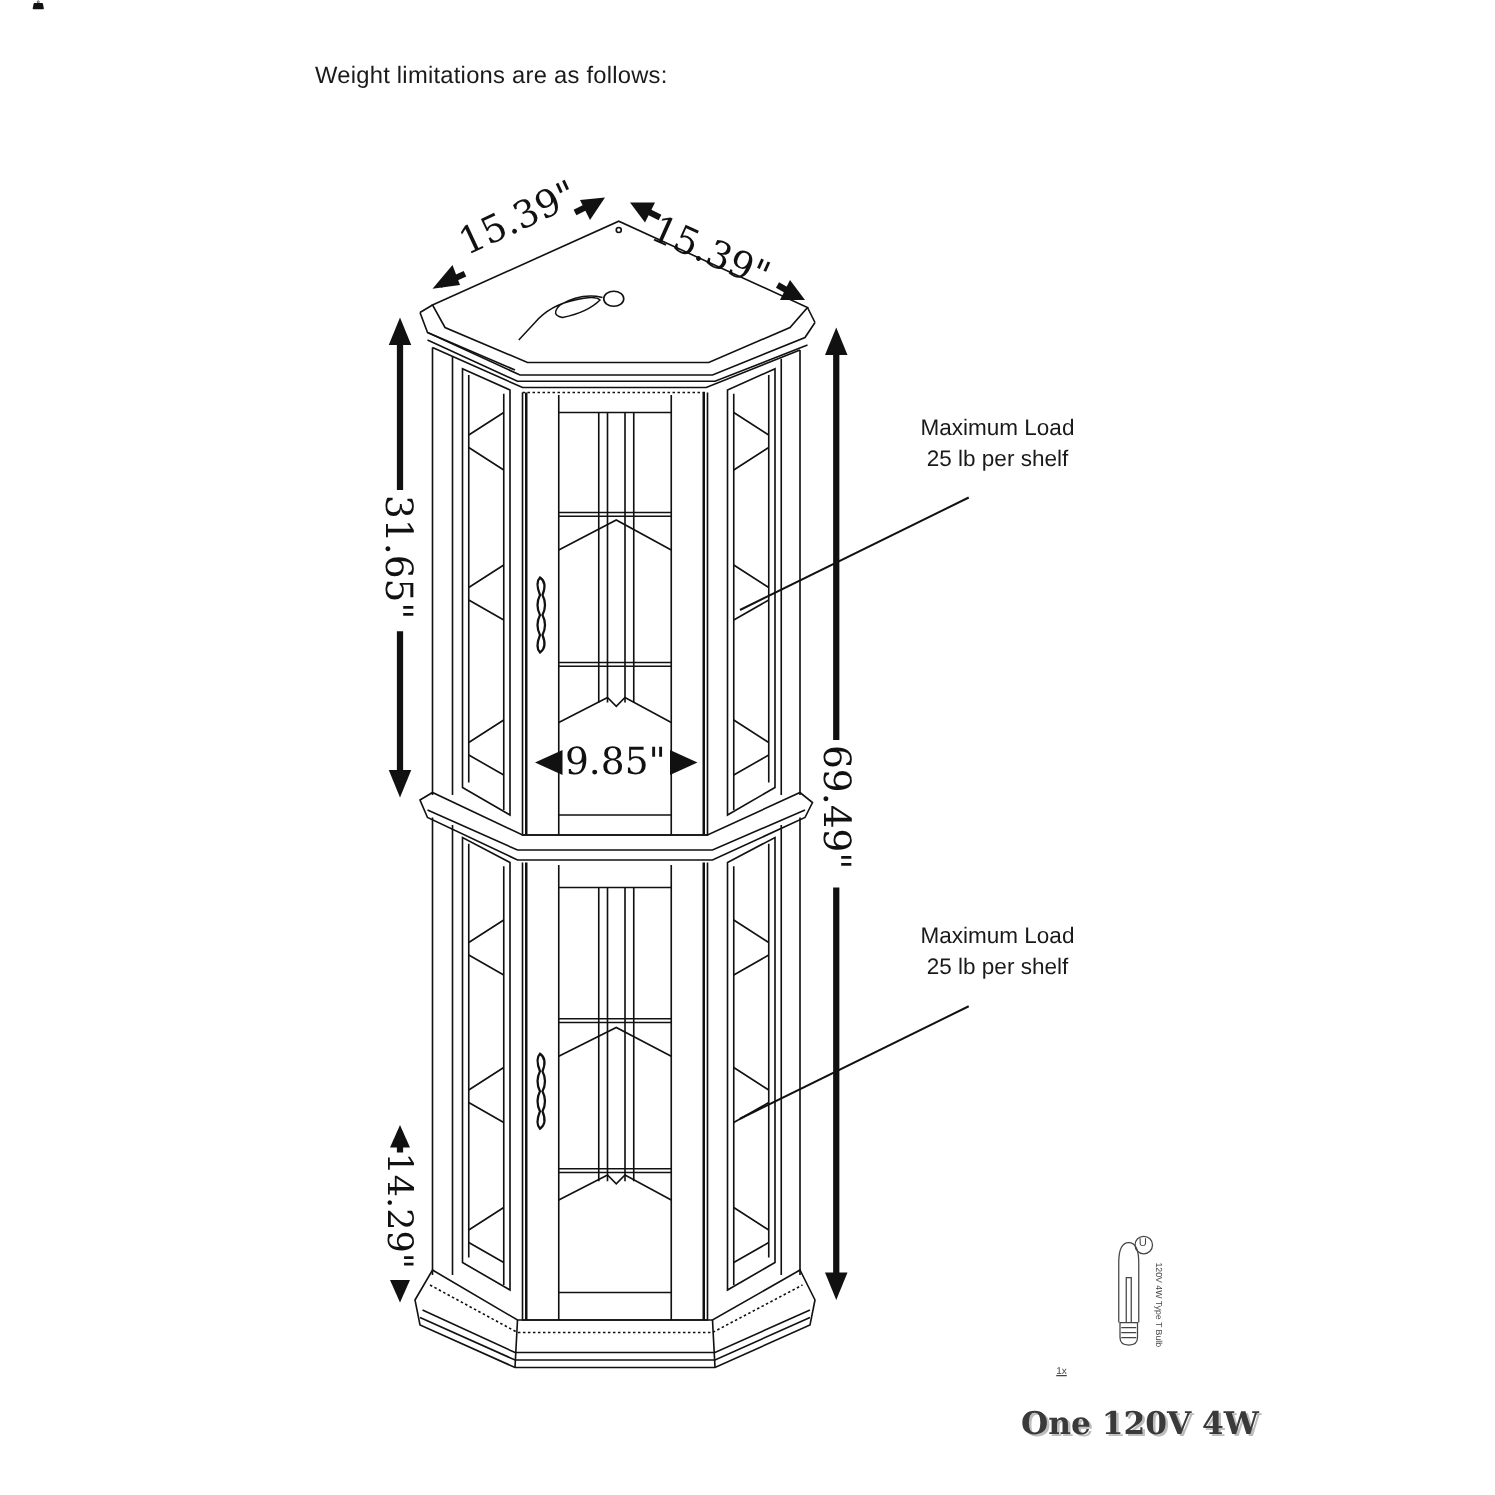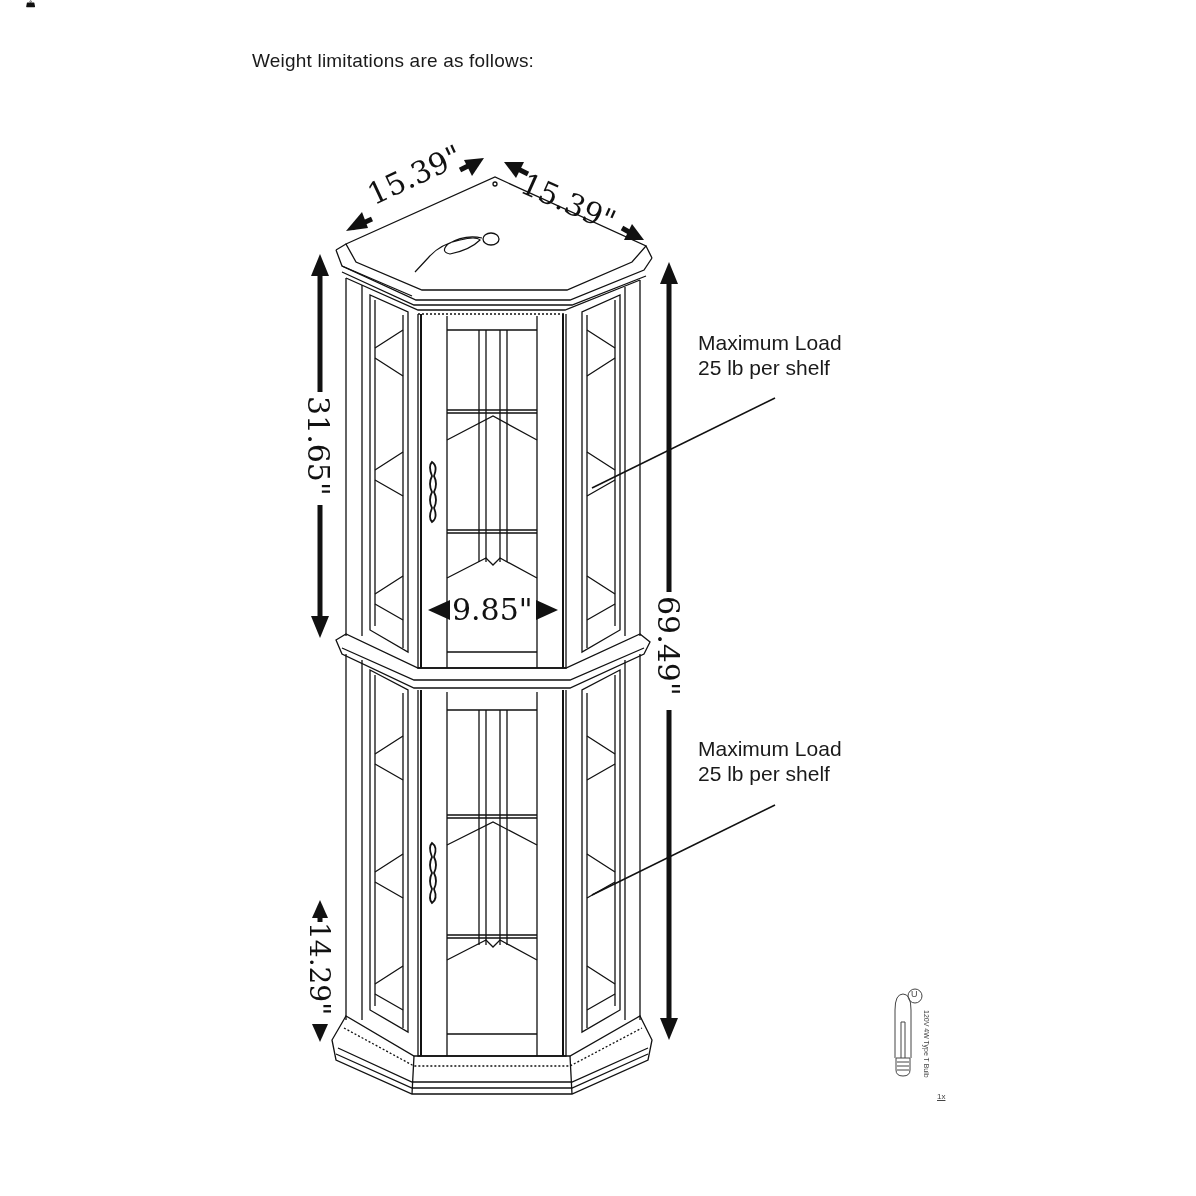--- a/index.html
+++ b/index.html
@@ -1,21 +1,21 @@
 <!DOCTYPE html>
 <html><head>
 <meta charset="utf-8">
 <style>
   html, body { margin:0; padding:0; background:#ffffff; }
   body { width:1196px; height:1196px; position:relative; overflow:hidden; font-family:"Liberation Sans", sans-serif; color:#111; }
   .abs { position:absolute; }
   .header-text { left:252px; top:34px; font-size:19px; color:#1a1a1a; letter-spacing:0.2px;margin-top:16px; }
   .weight-icon { left:118px; top:8px; width:124px; height:90px; }
   .weight-label { left:118px; top:50px; width:124px; text-align:center; color:#fff; font-size:24px; }
-  .load-label { font-size:21px; line-height:25px; color:#1a1a1a; width:200px; }
+  .load-label { font-size:18px; line-height:25px; text-align:center; color:#1a1a1a; width:200px; }
   .dim { font-family:"DejaVu Serif", serif; font-size:30px; color:#111; white-space:nowrap; }
   .bulb-caption { font-family:"DejaVu Serif", serif; font-weight:bold; font-size:25px; color:#3a3a3a; text-align:center; width:340px; line-height:34px;
                   text-shadow: 2px 2px 0 #bdbdbd; }
   svg { position:absolute; left:0; top:0; }
 </style>
 </head>
 <body>
 
 <svg class="weight-icon" width="1196" height="1196" viewBox="0 0 1196 1196" style="left:0;top:0;">
   <circle cx="181" cy="20" r="11" fill="none" stroke="#111" stroke-width="7"></circle>
@@ -140,16 +140,17 @@
   <div>Maximum Load</div>
   <div>25 lb per shelf</div>
 </div>
 <div class="abs load-label" style="left:698px; top:736px;">
   <div>Maximum Load</div>
   <div>25 lb per shelf</div>
 </div>
 
 <div class="abs" style="left:911px; top:989px; font-size:9px; color:#444;">U</div>
 <div class="abs" style="left:930px; top:1010px; font-size:7px; color:#444; transform:rotate(90deg); transform-origin:left top; white-space:nowrap;">120V 4W Type T Bulb</div>
-<div class="abs" style="left:937px; top:1092px; font-size:8px; color:#444;text-decoration:underline;">1x</div>
+<div class="abs" style="left:845px; top:1092px; font-size:8px; color:#444;text-decoration:underline;">1x</div>
 
 <div class="abs bulb-caption" style="left:742px; top:1122px;">
+  <div>One 120V 4W</div>
 </div>
 
 </body></html>

